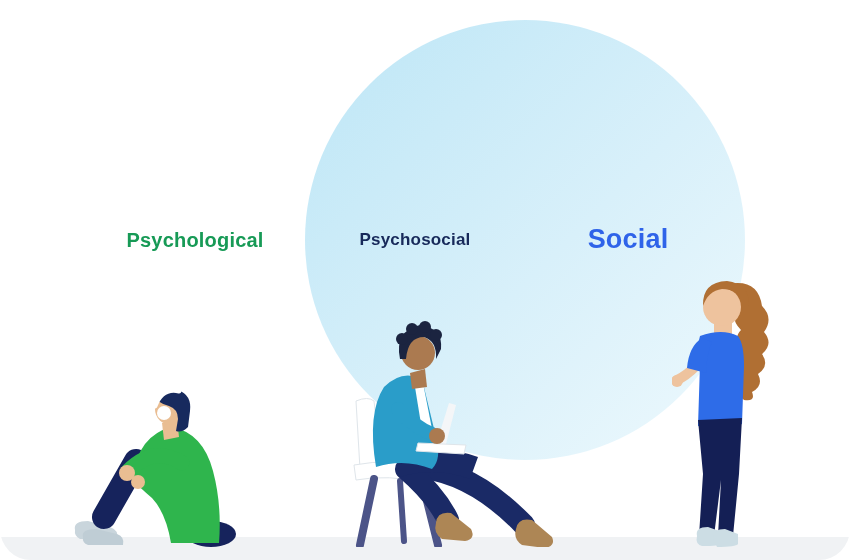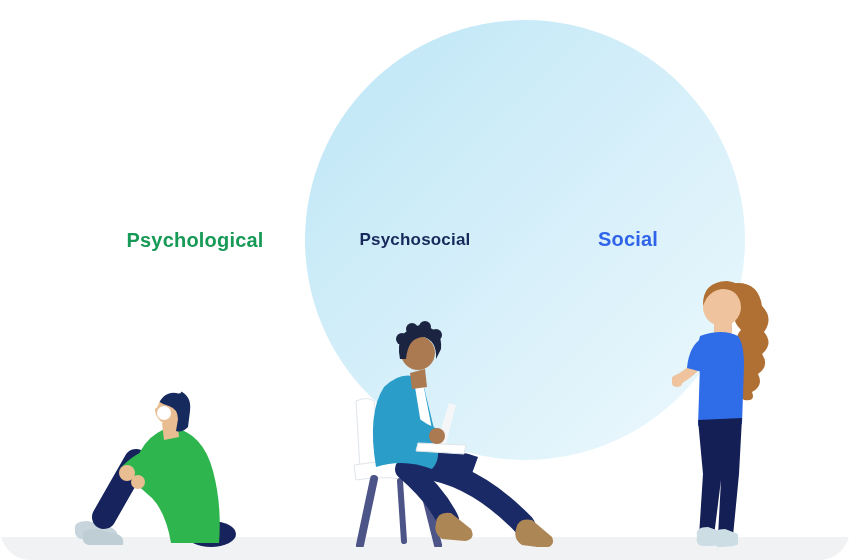--- a/index.html
+++ b/index.html
@@ -15,21 +15,21 @@
   .circle-left{left:85px;top:17px;width:446px;height:446px;
 tn    background:linear-gradient(45deg,#eaf6ed 0%,#cdecd4 48%,#b4e2bd 100%);}
   .circle-right{left:305px;top:20px;width:440px;height:440px;
     background:linear-gradient(135deg,#bde6f6 0%,#d8f0fa 55%,#eef9fd 100%);}
 
   
   .vlabel{position:absolute;transform:translate(-50%,-50%);white-space:nowrap;
           font-weight:bold;letter-spacing:.2px;}
   .label-left{left:195px;top:240px;font-size:20px;color:#179a56;}
   .label-mid{left:415px;top:240px;font-size:17px;color:#17295a;}
-  .label-right{left:628px;top:239px;font-size:20px;color:#2f63e9;}
+  .label-right{left:628px;top:239px;font-size:27px;color:#2f63e9;}
 
   .figure{position:absolute;}
   .fig-floor-sitter{left:70px;top:383px;width:170px;height:165px;}
   .fig-chair-sitter{left:340px;top:317px;width:225px;height:230px;}
   .fig-stander{left:672px;top:274px;width:110px;height:275px;}
 </style>
 </head>
 <body>
 
 <div class="scene">

